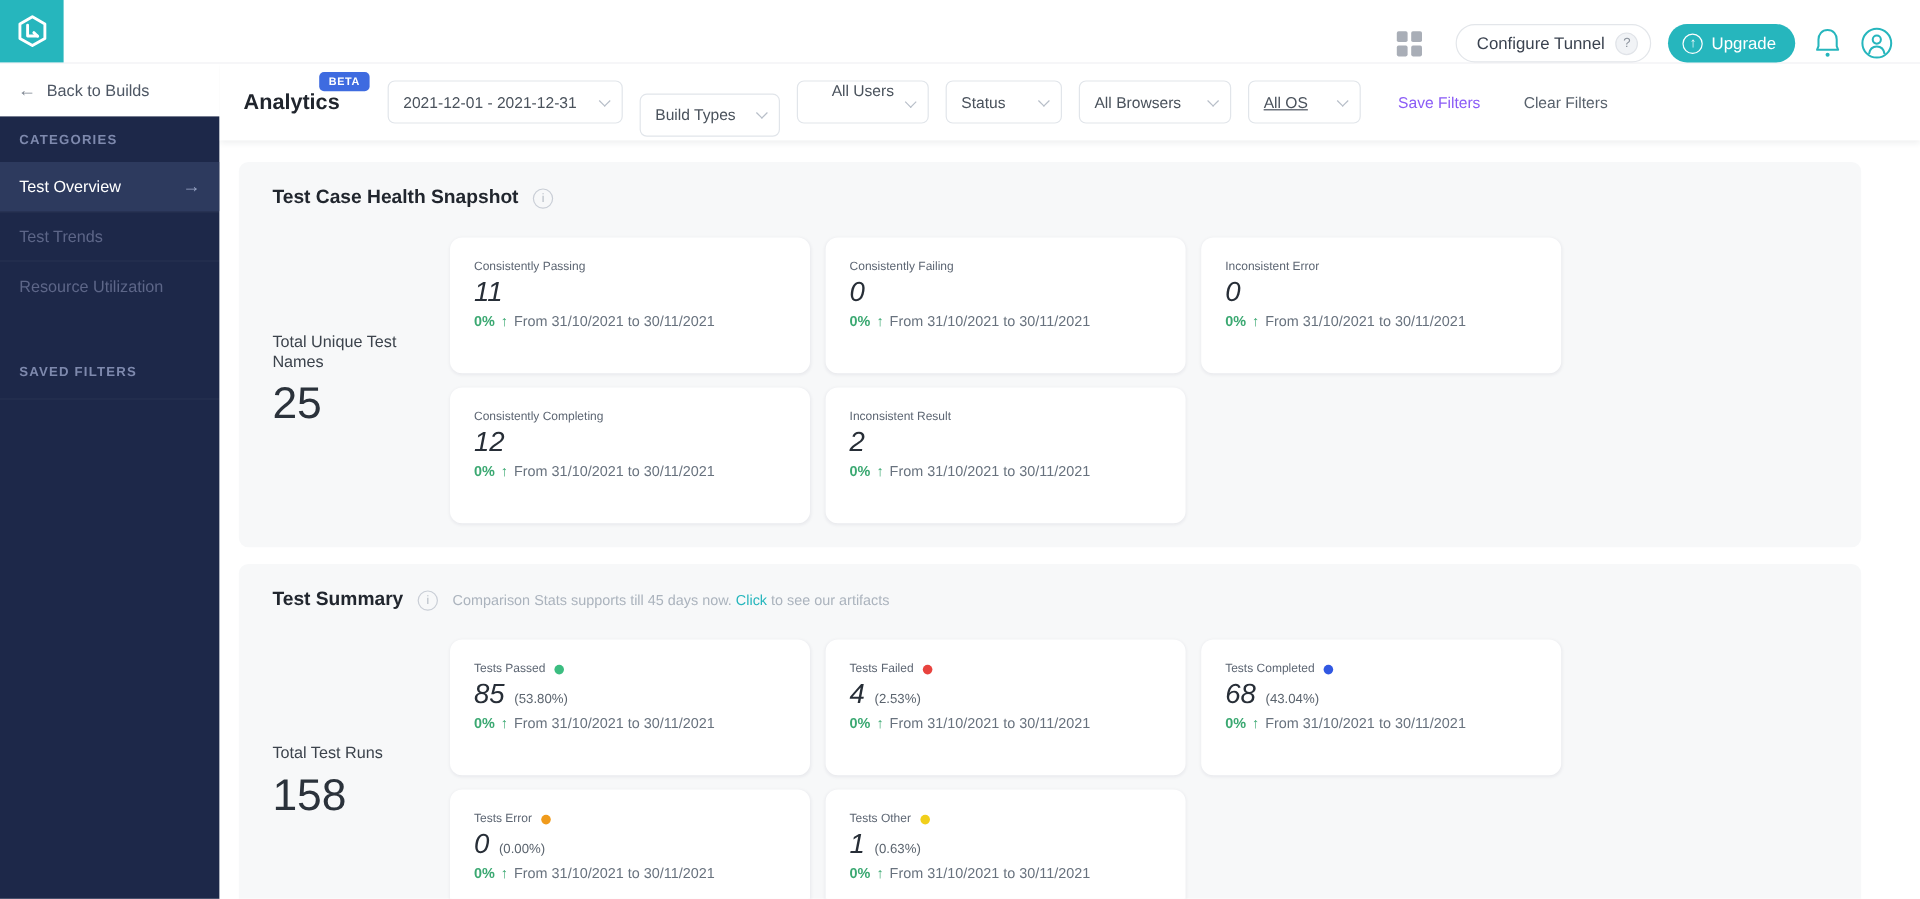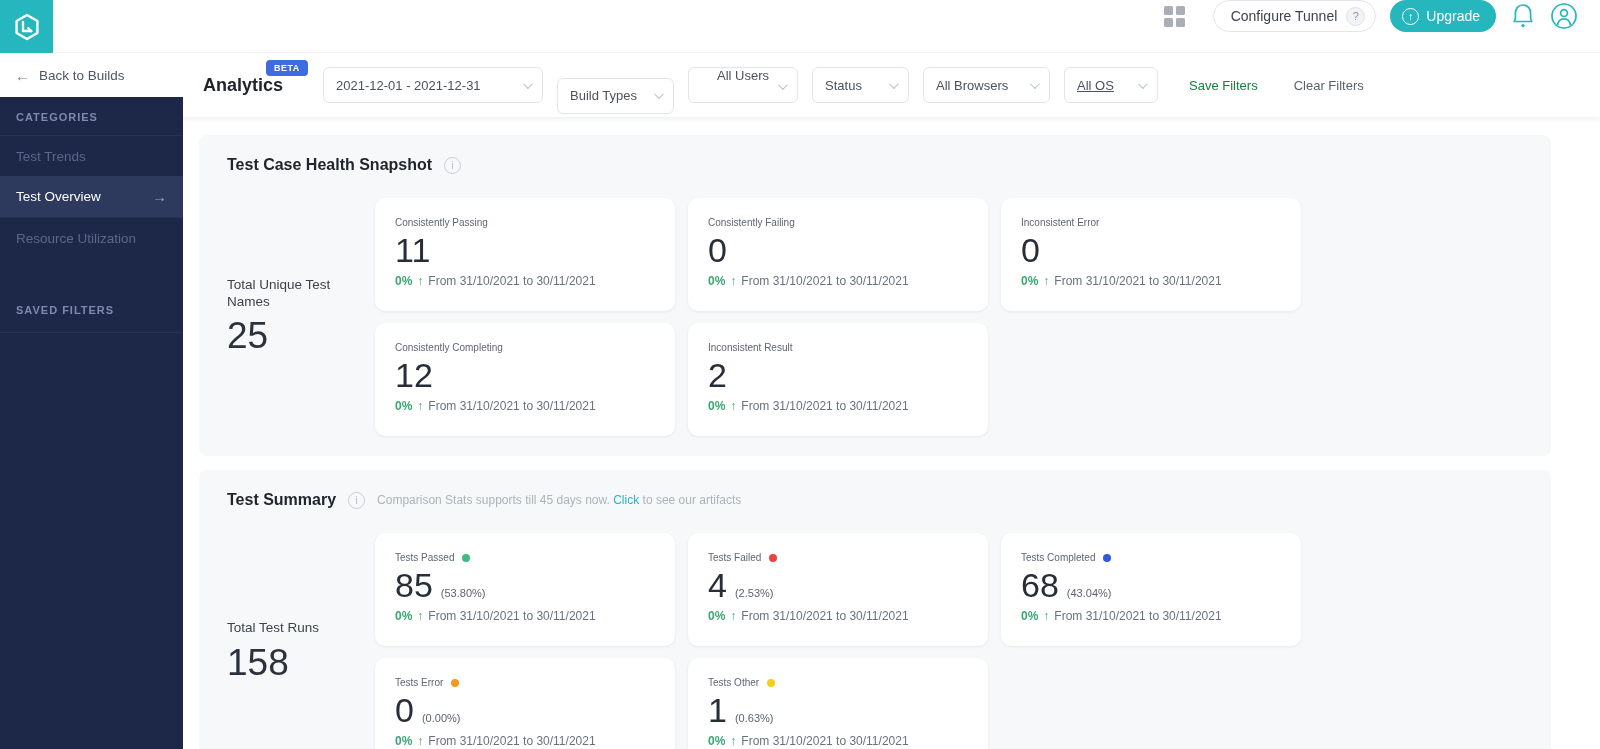--- a/index.html
+++ b/index.html
@@ -1,21 +1,21 @@
 <!DOCTYPE html>
 <html><head>
 <meta charset="utf-8">
 <style>
   * { margin:0; padding:0; box-sizing:border-box; }
   html,body { width:1600px; height:749px; overflow:hidden; background:#fff;
     font-family:"Liberation Sans","DejaVu Sans",sans-serif; }
 
   
   .topbar { position:absolute; left:0; top:0; width:1600px; height:53px; background:#fff;
-    border-bottom:1px solid #f0f1f4; display:flex; align-items:flex-start; z-index:5; }
+    border-bottom:1px solid #f0f1f4; display:flex; align-items:flex-end; z-index:5; }
   .logo-box { width:53px; height:53px; background:#26b6bd; display:flex; align-items:center; justify-content:center; }
   .topbar-right { margin-left:auto; display:flex; align-items:center; padding-right:22px; gap:14px; }
   .grid-icon { display:grid; grid-template-columns:9px 9px; grid-template-rows:9px 9px; gap:3px; margin-right:14px; cursor:pointer; }
   .grid-icon div { background:#a9aeb7; border-radius:1.5px; }
   .pill-btn { height:32px; border:1px solid #e3e6ea; border-radius:17px; background:#fff;
     display:flex; align-items:center; padding:0 10px 0 17px; font-size:14px; color:#3b4350; gap:9px; cursor:pointer; }
   .help-circle { width:19px; height:19px; border-radius:50%; background:#f1f3f6; border:1px solid #e0e3e8;
     color:#8b929c; font-size:11px; display:flex; align-items:center; justify-content:center; }
   .upgrade-btn { height:32px; border-radius:17px; background:#26b6bd; color:#fff; border:none;
     display:flex; align-items:center; padding:0 16px 0 12px; font-size:14px; gap:7px; cursor:pointer; }
@@ -43,44 +43,44 @@
   .filterbar { height:64px; background:#fff; display:flex; align-items:center; padding:0 20px;
     box-shadow:0 2px 5px rgba(40,50,70,0.08); position:relative; z-index:3; }
   .title-wrap { position:relative; margin-right:40px; }
   .page-title { font-size:18px; font-weight:bold; color:#20252d; }
   .beta-badge { position:absolute; top:-15px; left:63px; background:#3e6be0; color:#fff; font-size:9px;
     font-weight:bold; letter-spacing:0.5px; padding:3px 8px; border-radius:4px; }
   .dropdown { height:36px; border:1px solid #e1e5ea; border-radius:6px; background:#fff; display:flex;
     align-items:center; padding:0 12px; font-size:13px; color:#4a525c; margin-right:14px; cursor:pointer; }
   .chev { width:7px; height:7px; border-right:1.5px solid #b7bec8; border-bottom:1.5px solid #b7bec8;
     transform:rotate(45deg) translateY(-2px); margin-left:auto; }
-  .w-date{width:220px;} .w-build{width:117px;margin-top:21px;} .w-users{width:110px;flex-direction:column;} .w-status{width:97px;}
+  .w-date{width:196px;} .w-build{width:117px;margin-top:21px;} .w-users{width:110px;flex-direction:column;} .w-status{width:97px;}
   .w-brow{width:127px;} .w-os{width:94px;text-decoration:underline;}
-  .save-filters { color:#15803d; font-size:13px; margin-left:17px; cursor:pointer; }
+  .save-filters { color:#8b5cf6; font-size:13px; margin-left:17px; cursor:pointer; }
   .clear-filters { color:#59626d; font-size:13px; margin-left:36px; cursor:pointer; }
 
   .content { padding:18px 0 0 16px; }
   .section { width:1352px; background:#f7f8f9; border-radius:8px; padding:21px 28px 20px 28px; margin-bottom:14px; }
   .section-head { display:flex; align-items:center; gap:12px; }
   .section-title { font-size:16px; font-weight:bold; color:#21262e; }
   .info-icon { width:17px; height:17px; border-radius:50%; border:1px solid #c9ced6; color:#b3bac3;
     font-size:10px; display:flex; align-items:center; justify-content:center; flex-shrink:0; }
   .section-note { font-size:12px; color:#abb3bd; }
   .note-link { color:#26b6bd; cursor:pointer; }
   .section-body { display:flex; margin-top:24px; }
   .left-stat { width:148px; align-self:center; }
   .left-stat-label { font-size:13.5px; color:#3c434c; line-height:1.25; }
   .left-stat-value { font-size:37px; font-weight:300; color:#2b323b; margin-top:5px; }
   .cards { flex:1; display:flex; flex-wrap:wrap; gap:12px 13px; }
   .card { width:300px; height:113px; background:#fff; border-radius:10px;
     box-shadow:0 1px 3px rgba(25,34,64,0.07); padding:19px 20px 0 20px; }
   .card-title-row { display:flex; align-items:center; font-size:10px; color:#5d6673; }
   .dot { width:8px; height:8px; border-radius:50%; margin-left:8px; }
   .card-value-row { display:flex; align-items:baseline; margin-top:2px; }
-  .card-value { font-size:34px; font-weight:300; color:#272e37; line-height:1.2; }
+  .card-value { font-size:23px; font-weight:300; color:#272e37; line-height:1.2;font-style:italic; }
   .card-pct { font-size:11px; color:#5b646e; margin-left:8px; }
   .card-foot { display:flex; align-items:center; margin-top:3px; font-size:12px; gap:5px; }
   .chg { color:#3aa871; font-weight:bold; }
   .up-arrow { color:#3aa871; }
   .range { color:#68727e; margin-left:0; }
 </style>
 </head>
 <body>
 
 <div class="topbar">
@@ -122,26 +122,26 @@
   </div>
 </div>
 
 <div class="sidebar">
   <div class="back-row">
     <span class="back-arrow">←</span>
     <span>Back to Builds</span>
   </div>
   <div class="side-dark">
     <div class="side-header">CATEGORIES</div>
-    <div class="side-item">
-      <span>Test Trends</span>
-    </div>
     <div class="side-item active">
       <span>Test Overview</span>
       <span class="fwd">→</span>
+    </div>
+    <div class="side-item">
+      <span>Test Trends</span>
     </div>
     <div class="side-item">
       <span>Resource Utilization</span>
     </div>
     <div class="side-header saved-header">SAVED FILTERS</div>
   </div>
 </div>
 
 <div class="main">
 

